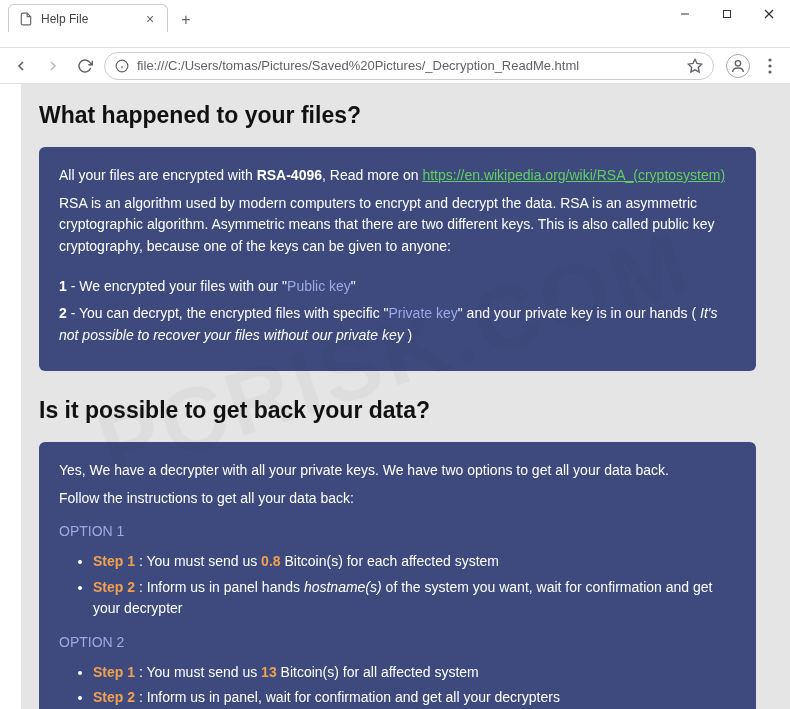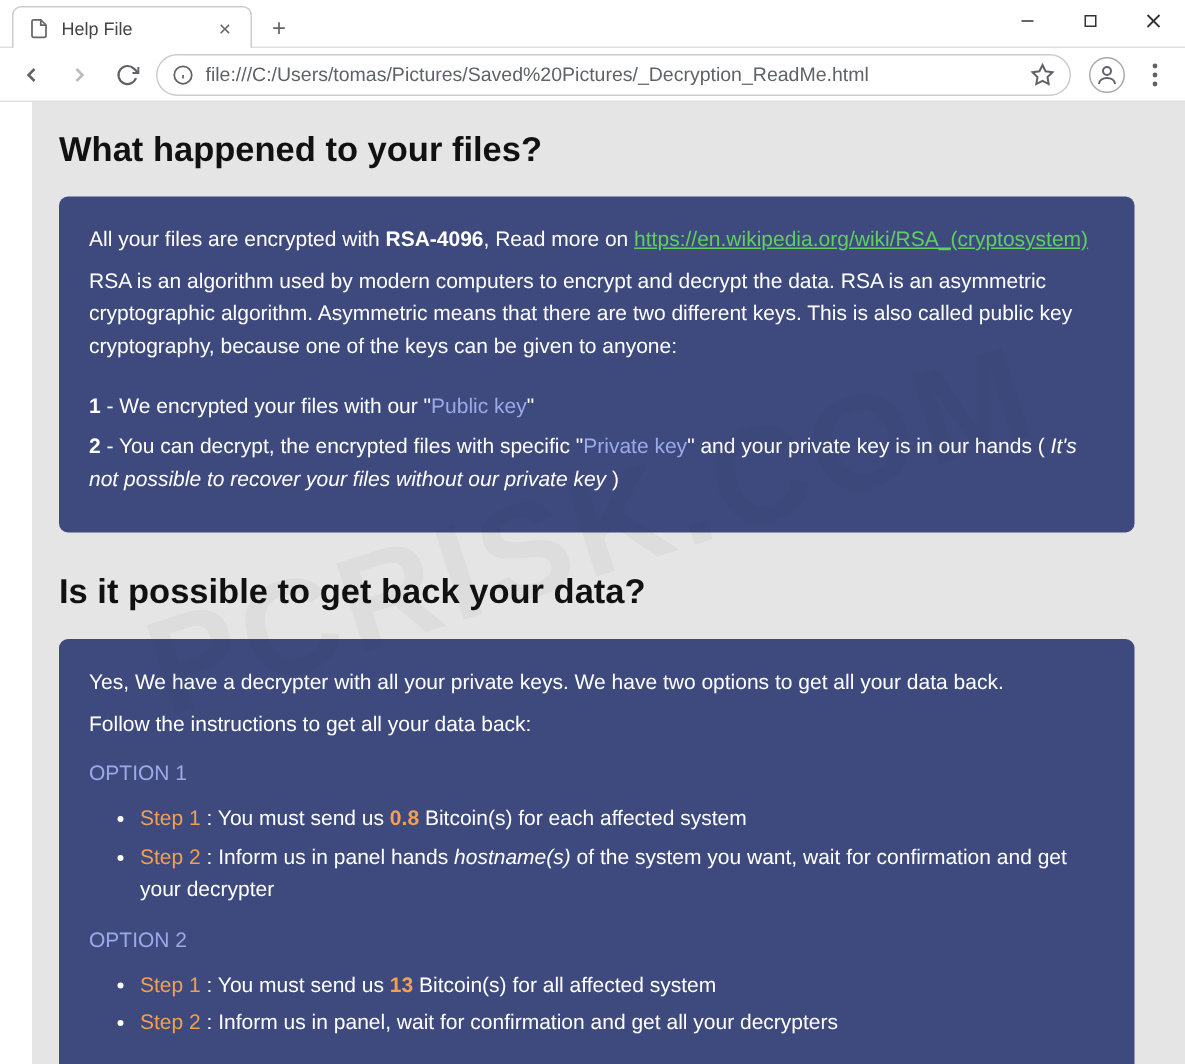--- a/index.html
+++ b/index.html
@@ -1,19 +1,19 @@
 <!DOCTYPE html>
 <html><head>
 <meta charset="utf-8">
 <style>
 * { margin: 0; padding: 0; box-sizing: border-box; }
 body { font-family: "Segoe UI", Arial, sans-serif; background: #fff; width: 790px; height: 709px; overflow: hidden; position: relative; }
 
 
-.titlebar { height: 32px; background: #fff; display: flex; align-items: flex-start; border-bottom: 1px solid #e0e0e0; }
+.titlebar { height: 48px; background: #fff; display: flex; align-items: flex-start; border-bottom: 1px solid #e0e0e0; }
 .tabs-area { display: flex; align-items: flex-end; height: 32px; padding-left: 8px; flex: 1; }
 .tab { display: flex; align-items: center; height: 28px; padding: 0 10px 0 10px; background: #fff; border: 1px solid #ccc; border-bottom: none; border-radius: 6px 6px 0 0; min-width: 160px; font-size: 12px; color: #444; position: relative; margin-top: 4px; }
 .tab .file-icon { width: 14px; height: 14px; margin-right: 8px; flex-shrink: 0; }
 .tab-close { margin-left: auto; width: 14px; height: 14px; display: flex; align-items: center; justify-content: center; color: #666; font-size: 14px; }
 .newtab { width: 24px; height: 24px; display: flex; align-items: center; justify-content: center; color: #666; font-size: 16px; margin-left: 6px; margin-top: 6px; }
 .win-controls { display: flex; height: 28px; }
 .win-btn { width: 42px; height: 28px; display: flex; align-items: center; justify-content: center; color: #333; font-size: 11px; }
 .win-btn svg { width: 10px; height: 10px; }
 
 
@@ -34,21 +34,21 @@
 .box { background: #3e4a7e; color: #fff; border-radius: 6px; padding: 18px 20px; font-size: 14px; line-height: 1.55; }
 .box a.link { color: #5fd05f; text-decoration: underline; }
 .box .hl-key { color: #9aa9e8; }
 .box .hl-orange { color: #f0a050; font-weight: bold; text-align: center; }
 .box .num { font-weight: bold; }
 .box p { margin-bottom: 6px; }
 .box .spacer { height: 12px; }
 .box .opt-head { color: #9aa9e8; font-weight: normal; margin-top: 12px; margin-bottom: 8px; }
 .box ul { list-style: disc; padding-left: 34px; }
 .box li { margin-bottom: 4px; }
-.box .step { color: #f0a050; font-weight: normal; }
+.box .step { color: #f0a050; font-weight: bold; }
 em.ital { font-style: italic; }
 
 
 .watermark { position: absolute; top: 0; left: 0; width: 100%; height: 100%; pointer-events: none; display: flex; align-items: center; justify-content: center; }
 .watermark span { font-size: 90px; font-weight: bold; color: rgba(0,0,0,0.03); transform: rotate(-18deg); letter-spacing: 4px; }
 </style>
 </head>
 <body>
 
 <div class="titlebar">

